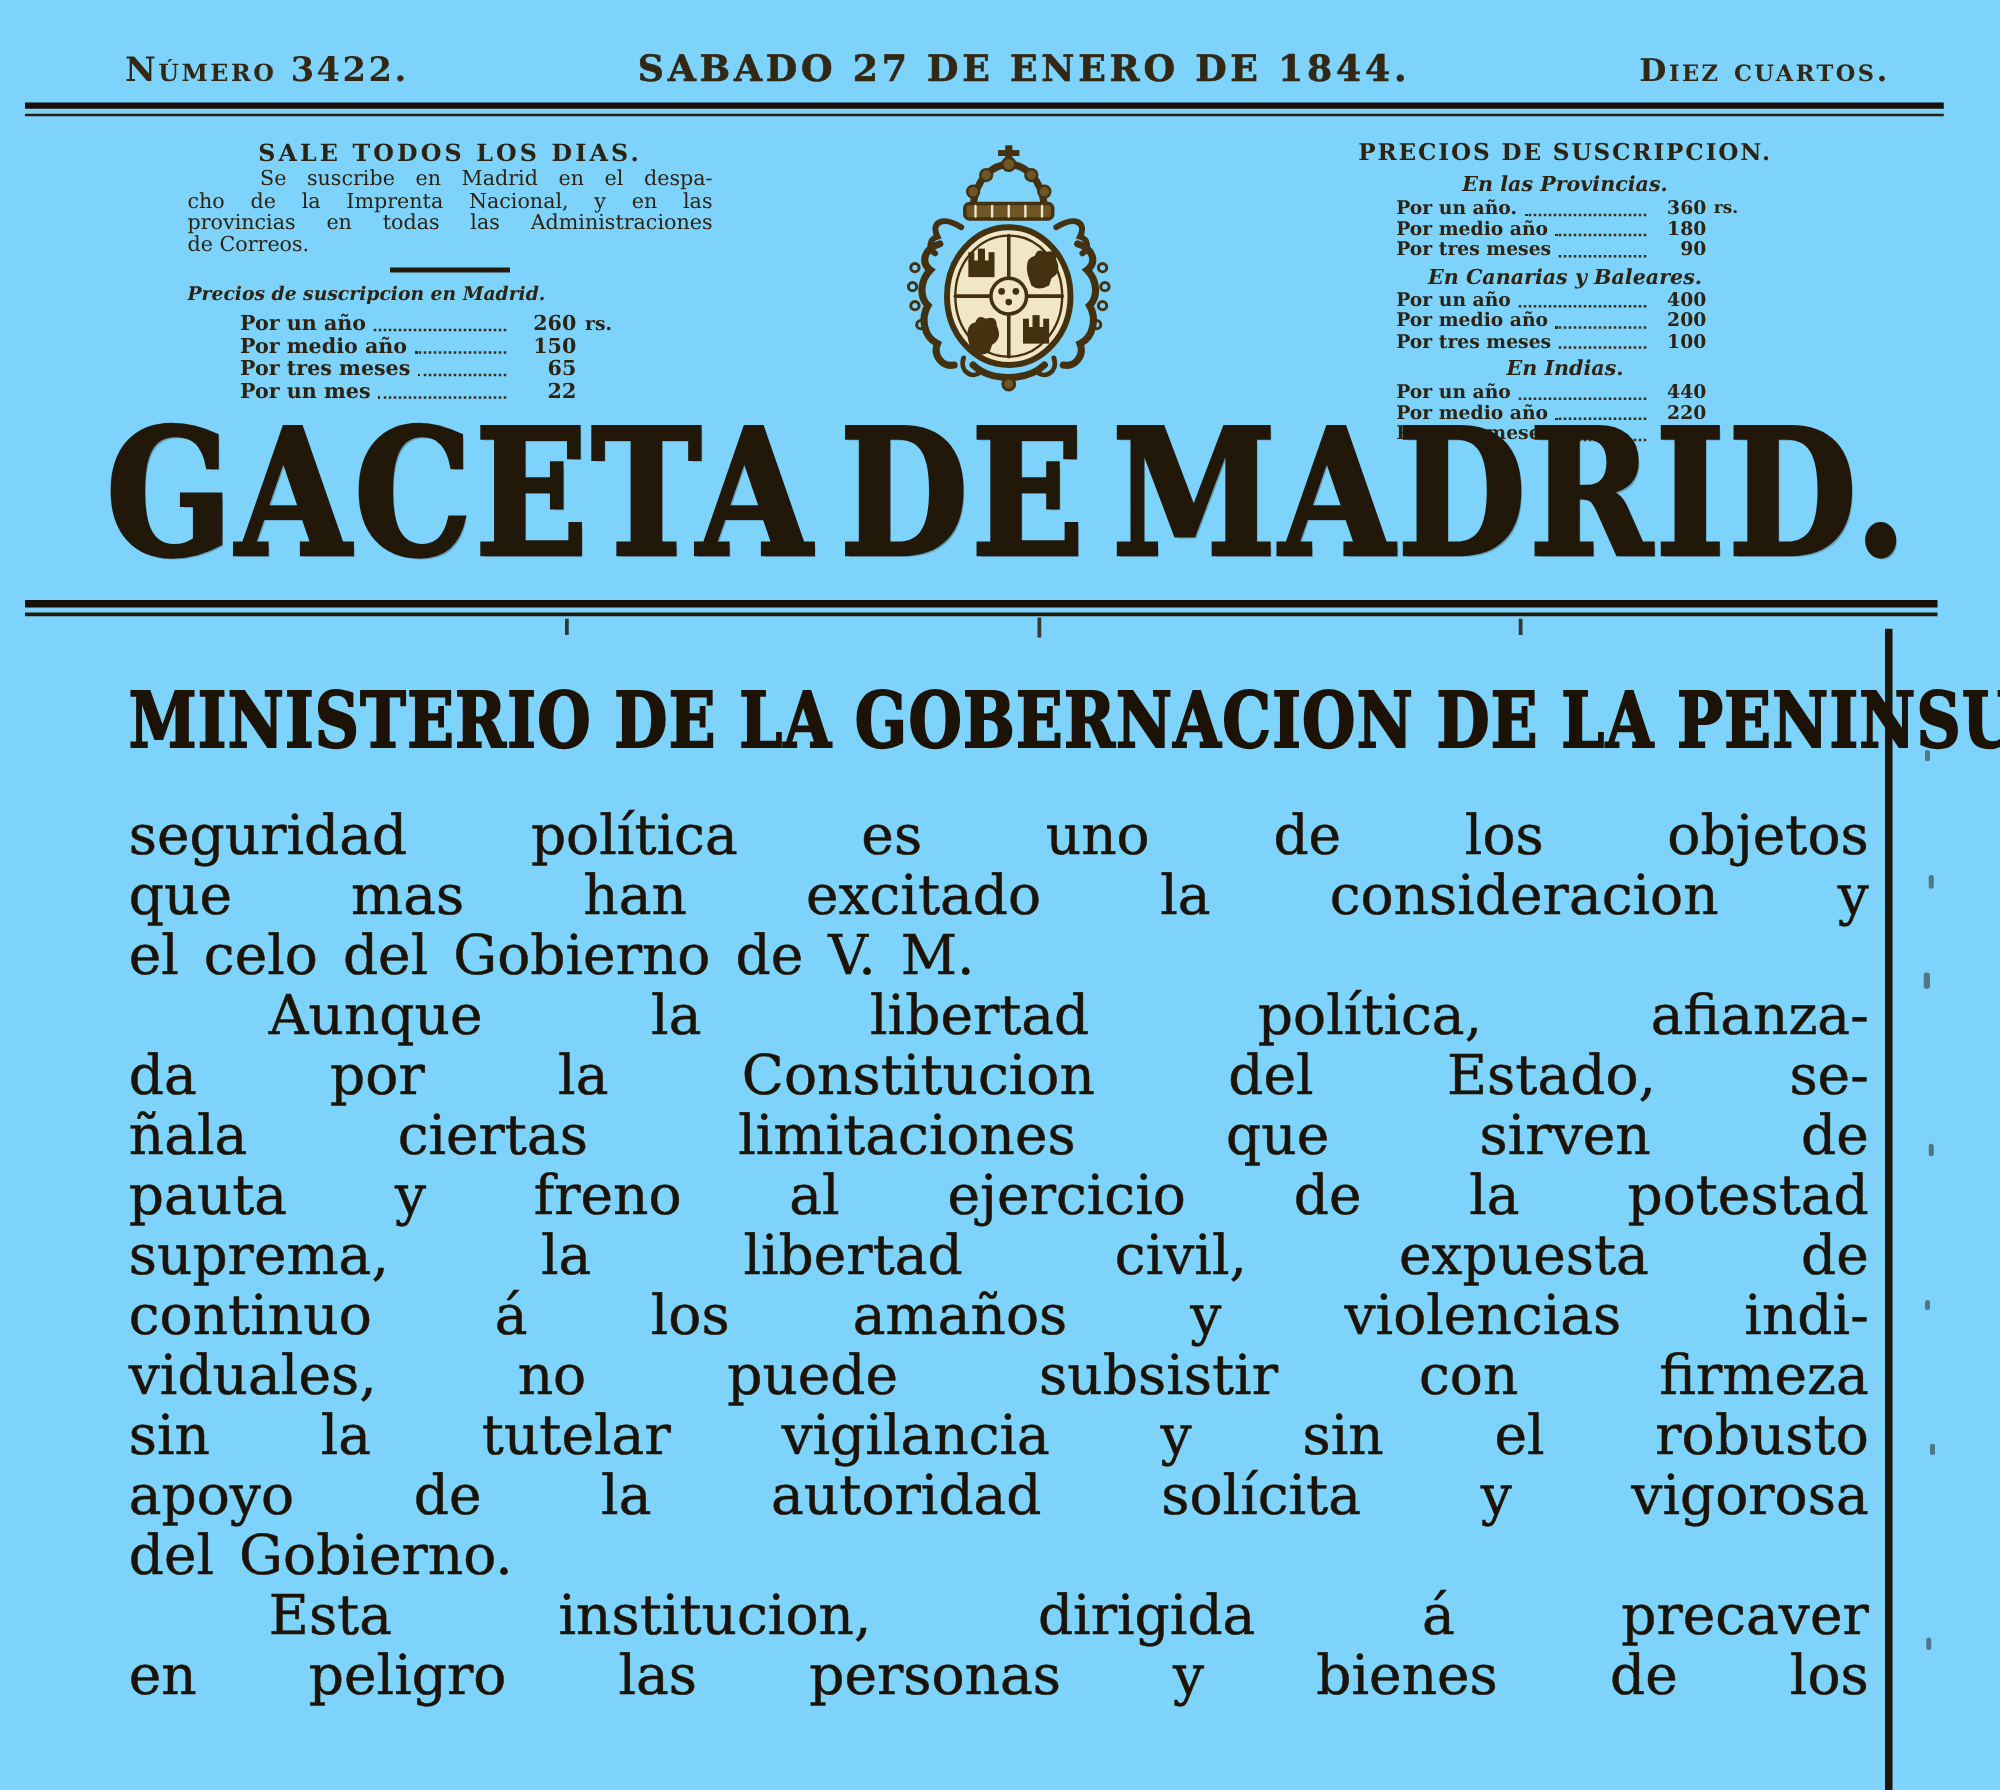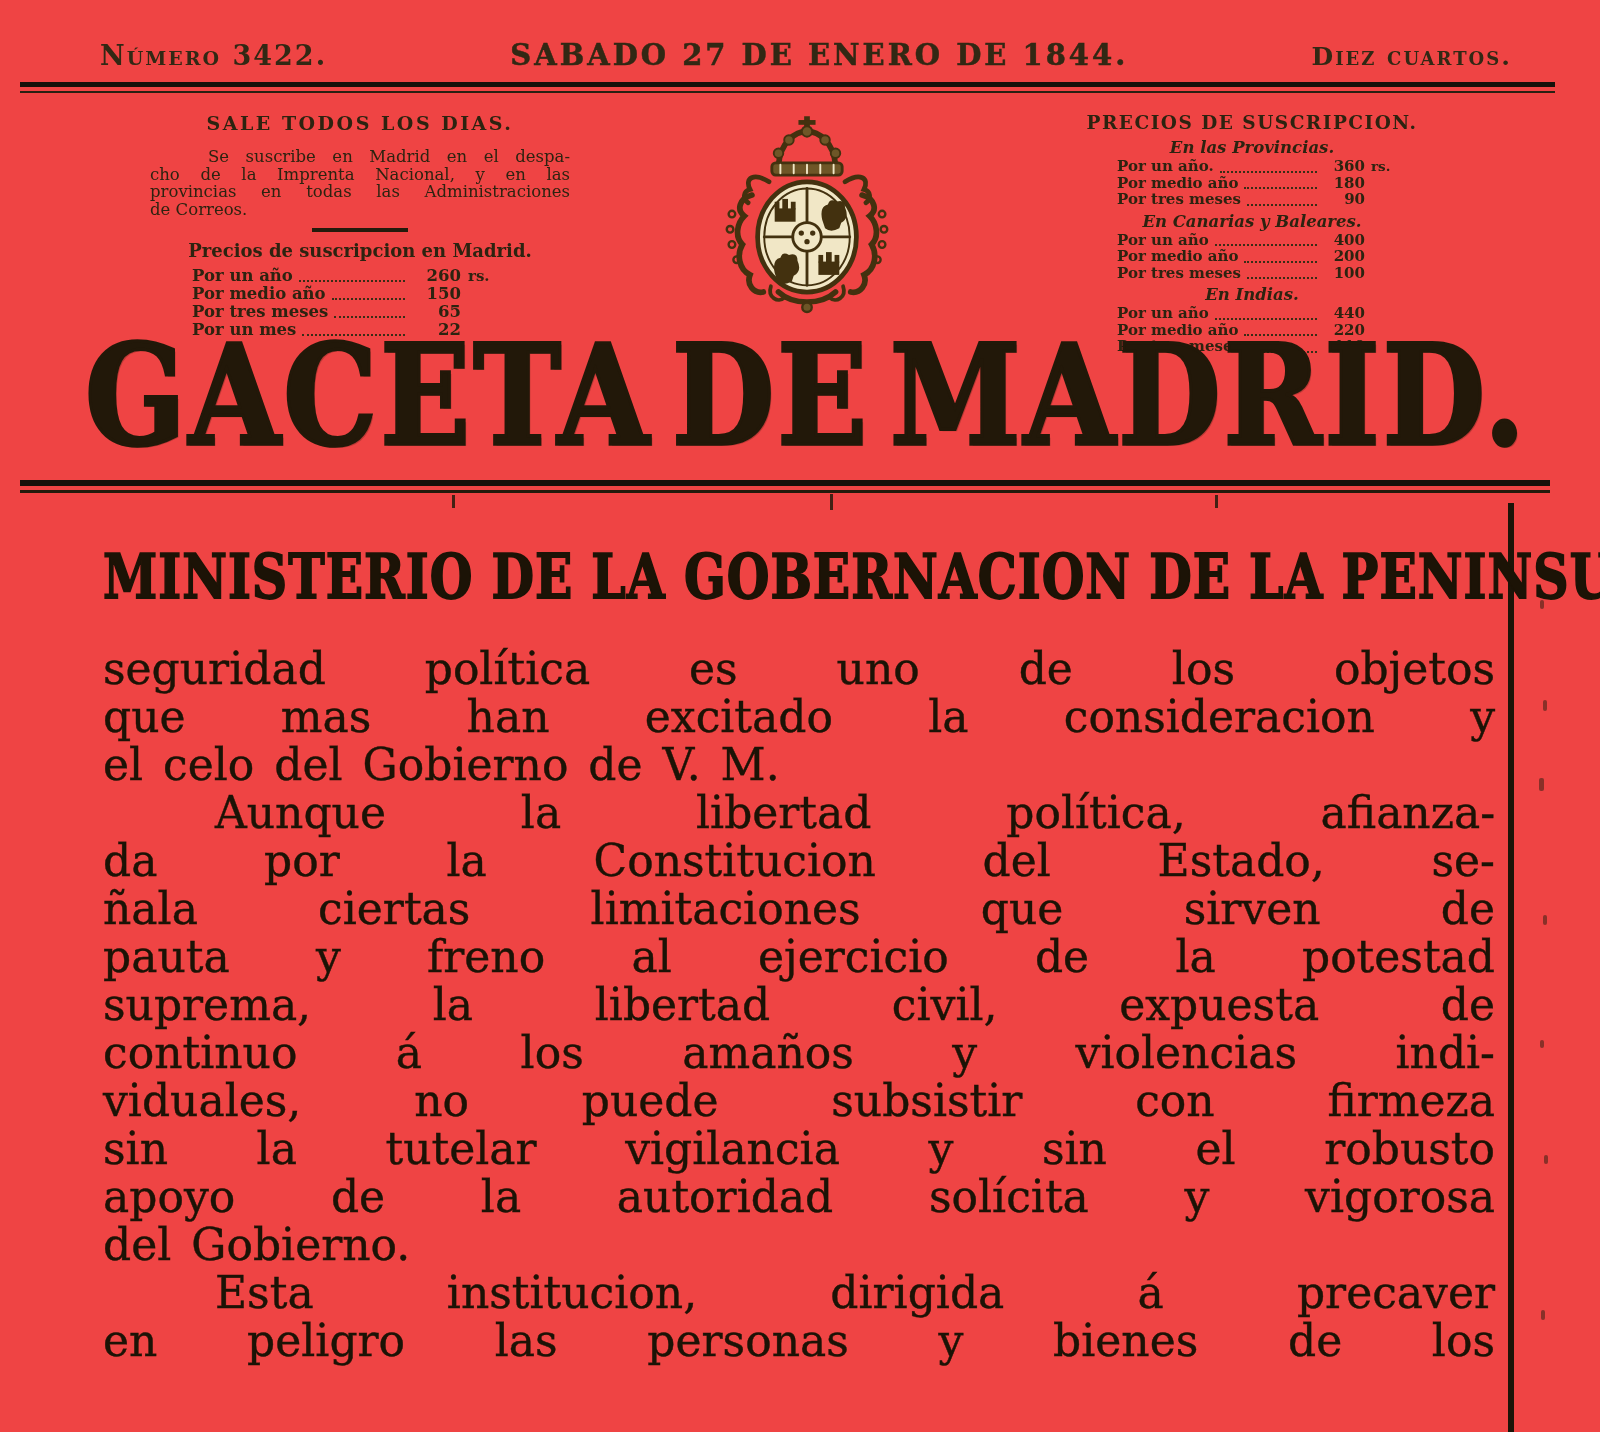--- a/index.html
+++ b/index.html
@@ -1,37 +1,37 @@
 <!DOCTYPE html>
 <html><head>
 <meta charset="utf-8">
 <style>
   html,body{margin:0;padding:0;background:#e8e4d2;}
   .page{
     position:relative;width:1600px;height:1432px;overflow:hidden;
-    background:#ef4444;color:#20170a;
+    background:#7dd3fc;color:#20170a;
     font-family:"DejaVu Serif", serif;
   }
   
   .topbar{position:absolute;left:100px;right:88px;top:38px;height:38px;
     display:flex;justify-content:space-between;align-items:baseline;color:#322814;}
   .issue{font-variant:small-caps;font-size:27px;font-weight:bold;letter-spacing:2px;}
   .dateline{font-size:29px;font-weight:bold;letter-spacing:3px;-webkit-text-stroke:.5px #322814;}
   .priceline{font-variant:small-caps;font-size:25px;font-weight:bold;letter-spacing:2px;}
   .rule-top{position:absolute;left:20px;right:45px;top:82px;height:4px;
     border-top:5px solid #17100a;border-bottom:2px solid #2a2012;}
   
   .leftinfo{position:absolute;left:150px;top:112px;width:420px;color:#2d2310;}
-  .li-title{text-align:center;font-weight:bold;font-size:19px;letter-spacing:2.5px;margin-bottom:14px;}
+  .li-title{text-align:center;font-weight:bold;font-size:19px;letter-spacing:2.5px;}
   .li-par{font-size:16.5px;line-height:17.5px;}
   .pline{text-align:justify;text-align-last:justify;}
   .pline.last{text-align-last:left;}
   .pline.ind{text-indent:58px;}
   .shortrule{width:96px;height:4px;background:#241b0c;margin:10px auto 8px auto;}
-  .li-ptitle{text-align:center;font-weight:bold;font-size:18px;margin:4px 0 6px 0;}
+  .li-ptitle{font-style:italic;font-weight:bold;font-size:15px;margin:4px 0 6px 0;}
   .prows{padding-left:42px;padding-right:64px;}
   .prow{display:flex;align-items:flex-end;font-size:16.5px;line-height:18px;font-weight:bold;}
   .plabel{white-space:nowrap;}
   .leader{flex:1;border-bottom:2.4px dotted #3a2d16;margin:0 6px;transform:translateY(-3px);min-width:20px;}
   .pval{width:50px;text-align:right;white-space:nowrap;}
   .psuf{width:38px;padding-left:7px;font-size:15px;white-space:nowrap;}
   
   .rightinfo{position:absolute;left:1047px;top:112px;width:410px;color:#2d2310;}
   .ri-title{text-align:center;font-weight:bold;font-size:18.5px;letter-spacing:1.5px;line-height:22px;}
   .ri-sec-title{text-align:center;font-style:italic;font-weight:bold;font-size:16.5px;line-height:21px;margin-top:3px;}

